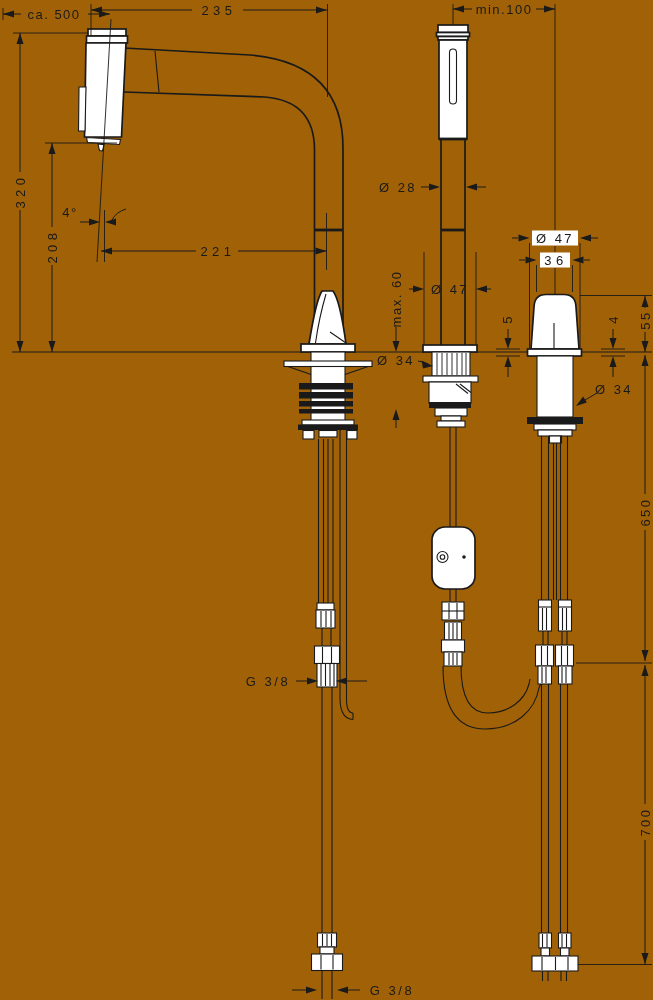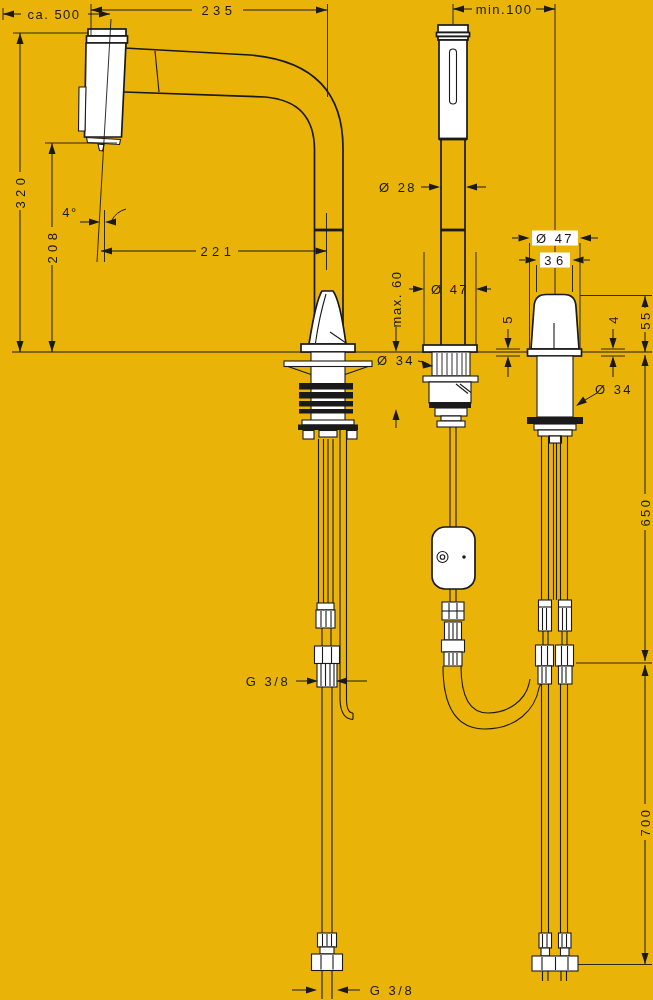--- a/index.html
+++ b/index.html
@@ -1,16 +1,16 @@
 <!DOCTYPE html>
 <html><head>
 <meta charset="utf-8">
 <style>
   html,body{margin:0;padding:0;background:#ffffff;}
-  .stage{position:relative;width:653px;height:1000px;background:#eab308;overflow:hidden;}
+  .stage{position:relative;width:653px;height:1000px;background:#a16207;overflow:hidden;}
   svg{display:block;}
   .dt{font-family:"Liberation Sans","DejaVu Sans",sans-serif;font-size:13px;fill:#1a1a1a;}
   .ls1{letter-spacing:1.5px;}
   .ls2{letter-spacing:2.5px;}
   .ls4{letter-spacing:4.5px;}
   .thin{stroke:#1a1a1a;stroke-width:1;fill:none;}
   .ext{stroke:#1a1a1a;stroke-width:0.9;fill:none;}
   .out{stroke:#1a1a1a;stroke-width:1.7;fill:none;}
   .outw{stroke:#1a1a1a;stroke-width:1.7;fill:#ffffff;}
   .heavy{stroke:#1a1a1a;stroke-width:2.8;fill:none;}

